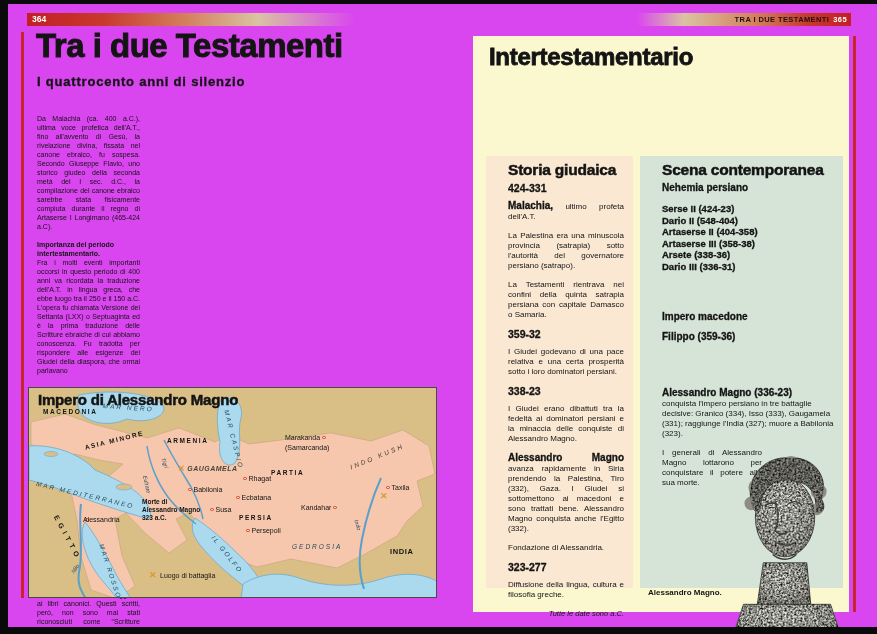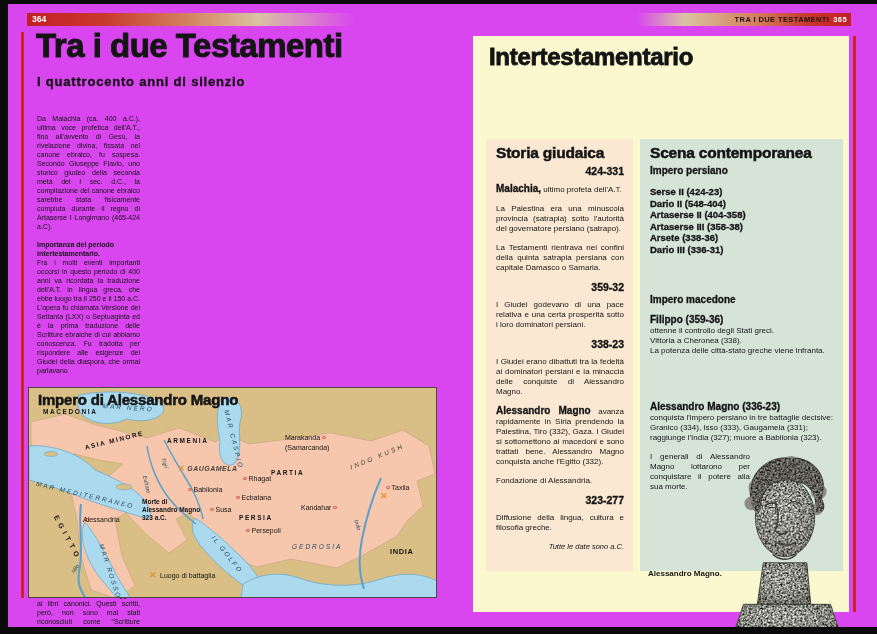--- a/index.html
+++ b/index.html
@@ -57,36 +57,36 @@
   .mk-dot.after{margin:0 0 1px 2px;}
   .mk-x{font-style:normal;font-weight:bold;font-size:8px;color:#e0952e;margin-right:2px;}
   .ml-xmark{font-size:9px;font-weight:bold;color:#e0952e;}
   .ml-dotonly .mk-dot{margin:0;}
 
   
   #yellow-box{position:absolute;left:473px;top:36px;width:376px;height:576px;background:#fbf8d0;}
   #right-redline{position:absolute;left:853px;top:36px;width:2.5px;height:576px;background:#c9242a;}
   #box-title{position:absolute;left:16px;top:8px;font-size:24px;line-height:26px;font-weight:bold;
     letter-spacing:-.3px;-webkit-text-stroke:.8px #141414;}
-  .inner-col{position:absolute;top:103px;height:432px;padding:9px 9px 0 10px;font-size:8px;line-height:10px;}
+  .inner-col{position:absolute;top:120px;height:432px;padding:9px 9px 0 22px;font-size:8px;line-height:10px;}
   #col-storia{left:13px;width:147px;background:#fae8d3;}
   #col-scena{left:167px;width:203px;background:#d6e4d8;}
   .col-title{font-size:15.5px;font-weight:bold;letter-spacing:-.2px;-webkit-text-stroke:.5px #141414;margin-bottom:8px;}
-  .blk-date{font-size:10.5px;font-weight:bold;margin:8px 0 8px 0;text-align:right;-webkit-text-stroke:.3px #141414;}
+  .blk-date{font-size:10.5px;font-weight:bold;margin:8px 0 8px 0;-webkit-text-stroke:.3px #141414;}
   .blk-rp{margin:0 0 9px 0;}
   .blk-rp b{font-weight:bold;}
   .blk-runin b{font-size:10px;-webkit-text-stroke:.3px #141414;}
   .blk-sub{font-size:10px;font-weight:bold;margin:4px 0 10px 0;-webkit-text-stroke:.3px #141414;}
   .king-line{font-size:9.5px;line-height:11.5px;font-weight:bold;-webkit-text-stroke:.3px #141414;}
   .blk-entry{margin:0 0 9px 0;}
   .entry-bold{font-size:10px;font-weight:bold;-webkit-text-stroke:.3px #141414;margin-bottom:1px;}
   .entry-text{white-space:pre-line;}
   .blk-note{font-size:7.5px;font-style:italic;}
   #statue{position:absolute;left:713px;top:446px;width:150px;height:188px;z-index:6;}
-  #caption{position:absolute;left:175px;top:533px;font-size:8px;font-weight:bold;z-index:7;}
+  #caption{position:absolute;left:175px;top:552px;font-size:8px;font-weight:bold;z-index:7;}
 </style>
 </head>
 <body>
 
 <div id="stage">
 
   <div class="frame" id="frame-top"></div>
   <div class="frame" id="frame-left"></div>
   <div class="frame" id="frame-bottom"></div>
 
@@ -200,35 +200,32 @@
           <div class="blk-p blk-rp blk-runin"><b>Alessandro Magno</b> avanza rapidamente in Siria prendendo la Palestina, Tiro (332), Gaza. I Giudei si sottomettono ai macedoni e sono trattati bene. Alessandro Magno conquista anche l'Egitto (332).</div>
           <div class="blk-p blk-rp">Fondazione di Alessandria.</div>
           <div class="blk-date">323-277</div>
           <div class="blk-p blk-rp">Diffusione della lingua, cultura e filosofia greche.</div>
           <div class="blk-note" style=" text-align: right;">Tutte le date sono a.C.</div>
         </div>
     </div>
     <div class="inner-col" id="col-scena">
       <div class="col-title">Scena contemporanea</div>
       <div>
-          <div class="blk-sub">Impero persiano</div>
+          <div class="blk-sub">Nehemia persiano</div>
           <div class="blk-kings">
             <div class="king-line">Serse II (424-23)</div>
             <div class="king-line">Dario II (548-404)</div>
             <div class="king-line">Artaserse II (404-358)</div>
             <div class="king-line">Artaserse III (358-38)</div>
             <div class="king-line">Arsete (338-36)</div>
             <div class="king-line">Dario III (336-31)</div>
           </div>
           <div class="blk-sub" style="margin-top: 40px;">Impero macedone</div>
           <div class="blk-entry">
             <div class="entry-bold">Filippo (359-36)</div>
-            <div class="entry-text">ottenne il controllo degli Stati greci.
-Vittoria a Cheronea (338).
-La potenza delle città-stato greche viene infranta.</div>
           </div>
           <div class="blk-entry" style="margin-top: 46px;">
             <div class="entry-bold">Alessandro Magno (336-23)</div>
             <div class="entry-text">conquista l'impero persiano in tre battaglie decisive: Granico (334), Isso (333), Gaugamela (331); raggiunge l'India (327); muore a Babilonia (323).</div>
           </div>
           <div class="blk-p blk-rp" style="max-width: 100px;">I generali di Alessandro Magno lottarono per conquistare il potere alla sua morte.</div>
         </div>
     </div>
     <div id="caption">Alessandro Magno.</div>
   </div>

